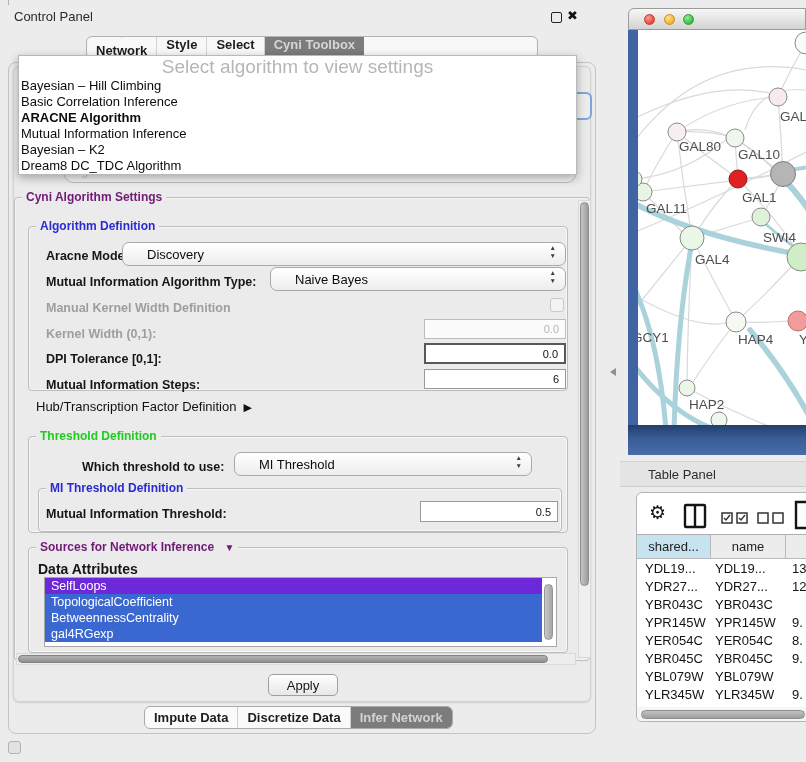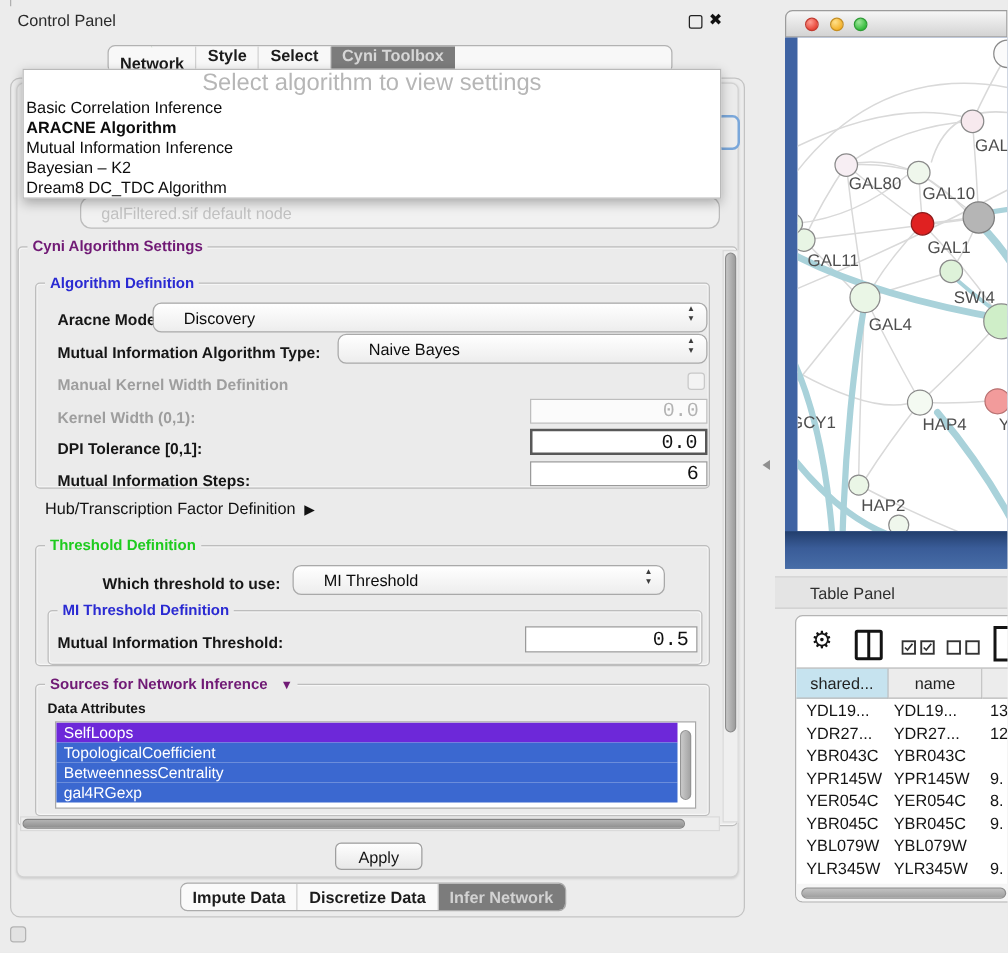--- a/index.html
+++ b/index.html
@@ -66,34 +66,34 @@
   .combo { position:absolute; border:1px solid #a9a9a9; border-radius:7px;
     background:linear-gradient(#ffffff,#ededed); display:flex; align-items:center;
     padding-left:24px; font-size:13px; color:#0c0c0c; }
   .spin { position:absolute; right:9px; top:1px; display:flex; flex-direction:column;
     align-items:center; font-size:6.5px; color:#3c3c3c; line-height:8px; }
 
   #combo-aracne { left:122px; top:242px; width:444px; height:24px; }
   #combo-mitype { left:270px; top:267px; width:296px; height:24px; }
   #combo-which  { left:234px; top:452px; width:298px; height:24px; }
 
-  .txtfield { position:absolute; background:#fff; border:1px solid #9a9a9a; font-size:16px;
-    color:#111; display:flex; align-items:center; justify-content:flex-end; padding:4px 6px;font-family:Liberation Mono, monospace; }
+  .txtfield { position:absolute; background:#fff; border:1px solid #9a9a9a; font-size:11px;
+    color:#111; display:flex; align-items:center; justify-content:flex-end; padding:4px 6px; }
   .txtfield.disabled { background:#fbfbfb; border-color:#bdbdbd; color:#b3b3b3; }
   #field-kernel { left:424px; top:319px; width:142px; height:20px; }
   #field-dpi    { left:424px; top:343px; width:142px; height:21px; border:2px solid #585858; }
   #field-steps  { left:424px; top:369px; width:142px; height:20px; }
   #field-mithr  { left:420px; top:501px; width:138px; height:21px; }
 
   #kernel-checkbox { left:550px; top:298px; width:14px; height:14px; border:1px solid #c8c8c8;
     border-radius:3px; background:#f3f3f3; }
 
   #hub-row { left:36px; top:399px; font-size:13px; color:#111; }
   .tri { font-size:11px; margin-left:7px; }
-  #lbl-dataattr { left:38px; top:561px; font-size:11px; font-weight:bold; }
+  #lbl-dataattr { left:38px; top:561px; font-size:14px; font-weight:bold; }
 
   #attr-list { left:44px; top:577px; width:513px; height:70px; background:#fff; border:1px solid #a8a8a8; overflow:hidden; }
   .attr-item { width:497px; line-height:16px; padding-left:6px; font-size:12.5px; color:#fff; }
   #attr-vthumb { left:544px; top:584px; width:9px; height:56px; border-radius:5px;
     background:linear-gradient(90deg,#c9c9c9,#a5a5a5); border:1px solid #949494; z-index:3;}
 
   
   #vscroll-track { left:578px; top:200px; width:13px; height:458px; background:#efefef; border:1px solid #dadada; }
   #vscroll-thumb { left:580px; top:202px; width:9px; height:384px; border-radius:5px;
     background:linear-gradient(90deg,#c6c6c6,#9d9d9d); border:1px solid #8c8c8c; }
@@ -188,20 +188,21 @@
 <div class="abs" id="inner-frame"></div>
 
 <div class="abs" id="hidden-combo">
   <span>galFiltered.sif default node</span>
 </div>
 <div class="abs" id="blue-frag"></div>
 
 <div class="abs" id="dd-popup">
   <div id="dd-ph">Select algorithm to view settings</div>
   <div id="dd-list">
+      <div class="dd-item">Bayesian – Hill Climbing</div>
       <div class="dd-item">Basic Correlation Inference</div>
       <div class="dd-item bold">ARACNE Algorithm</div>
       <div class="dd-item">Mutual Information Inference</div>
       <div class="dd-item">Bayesian – K2</div>
       <div class="dd-item">Dream8 DC_TDC Algorithm</div>
     </div>
 </div>
 
 <div class="group" id="settings-group">
   <span class="gtitle">Cyni Algorithm Settings</span>

